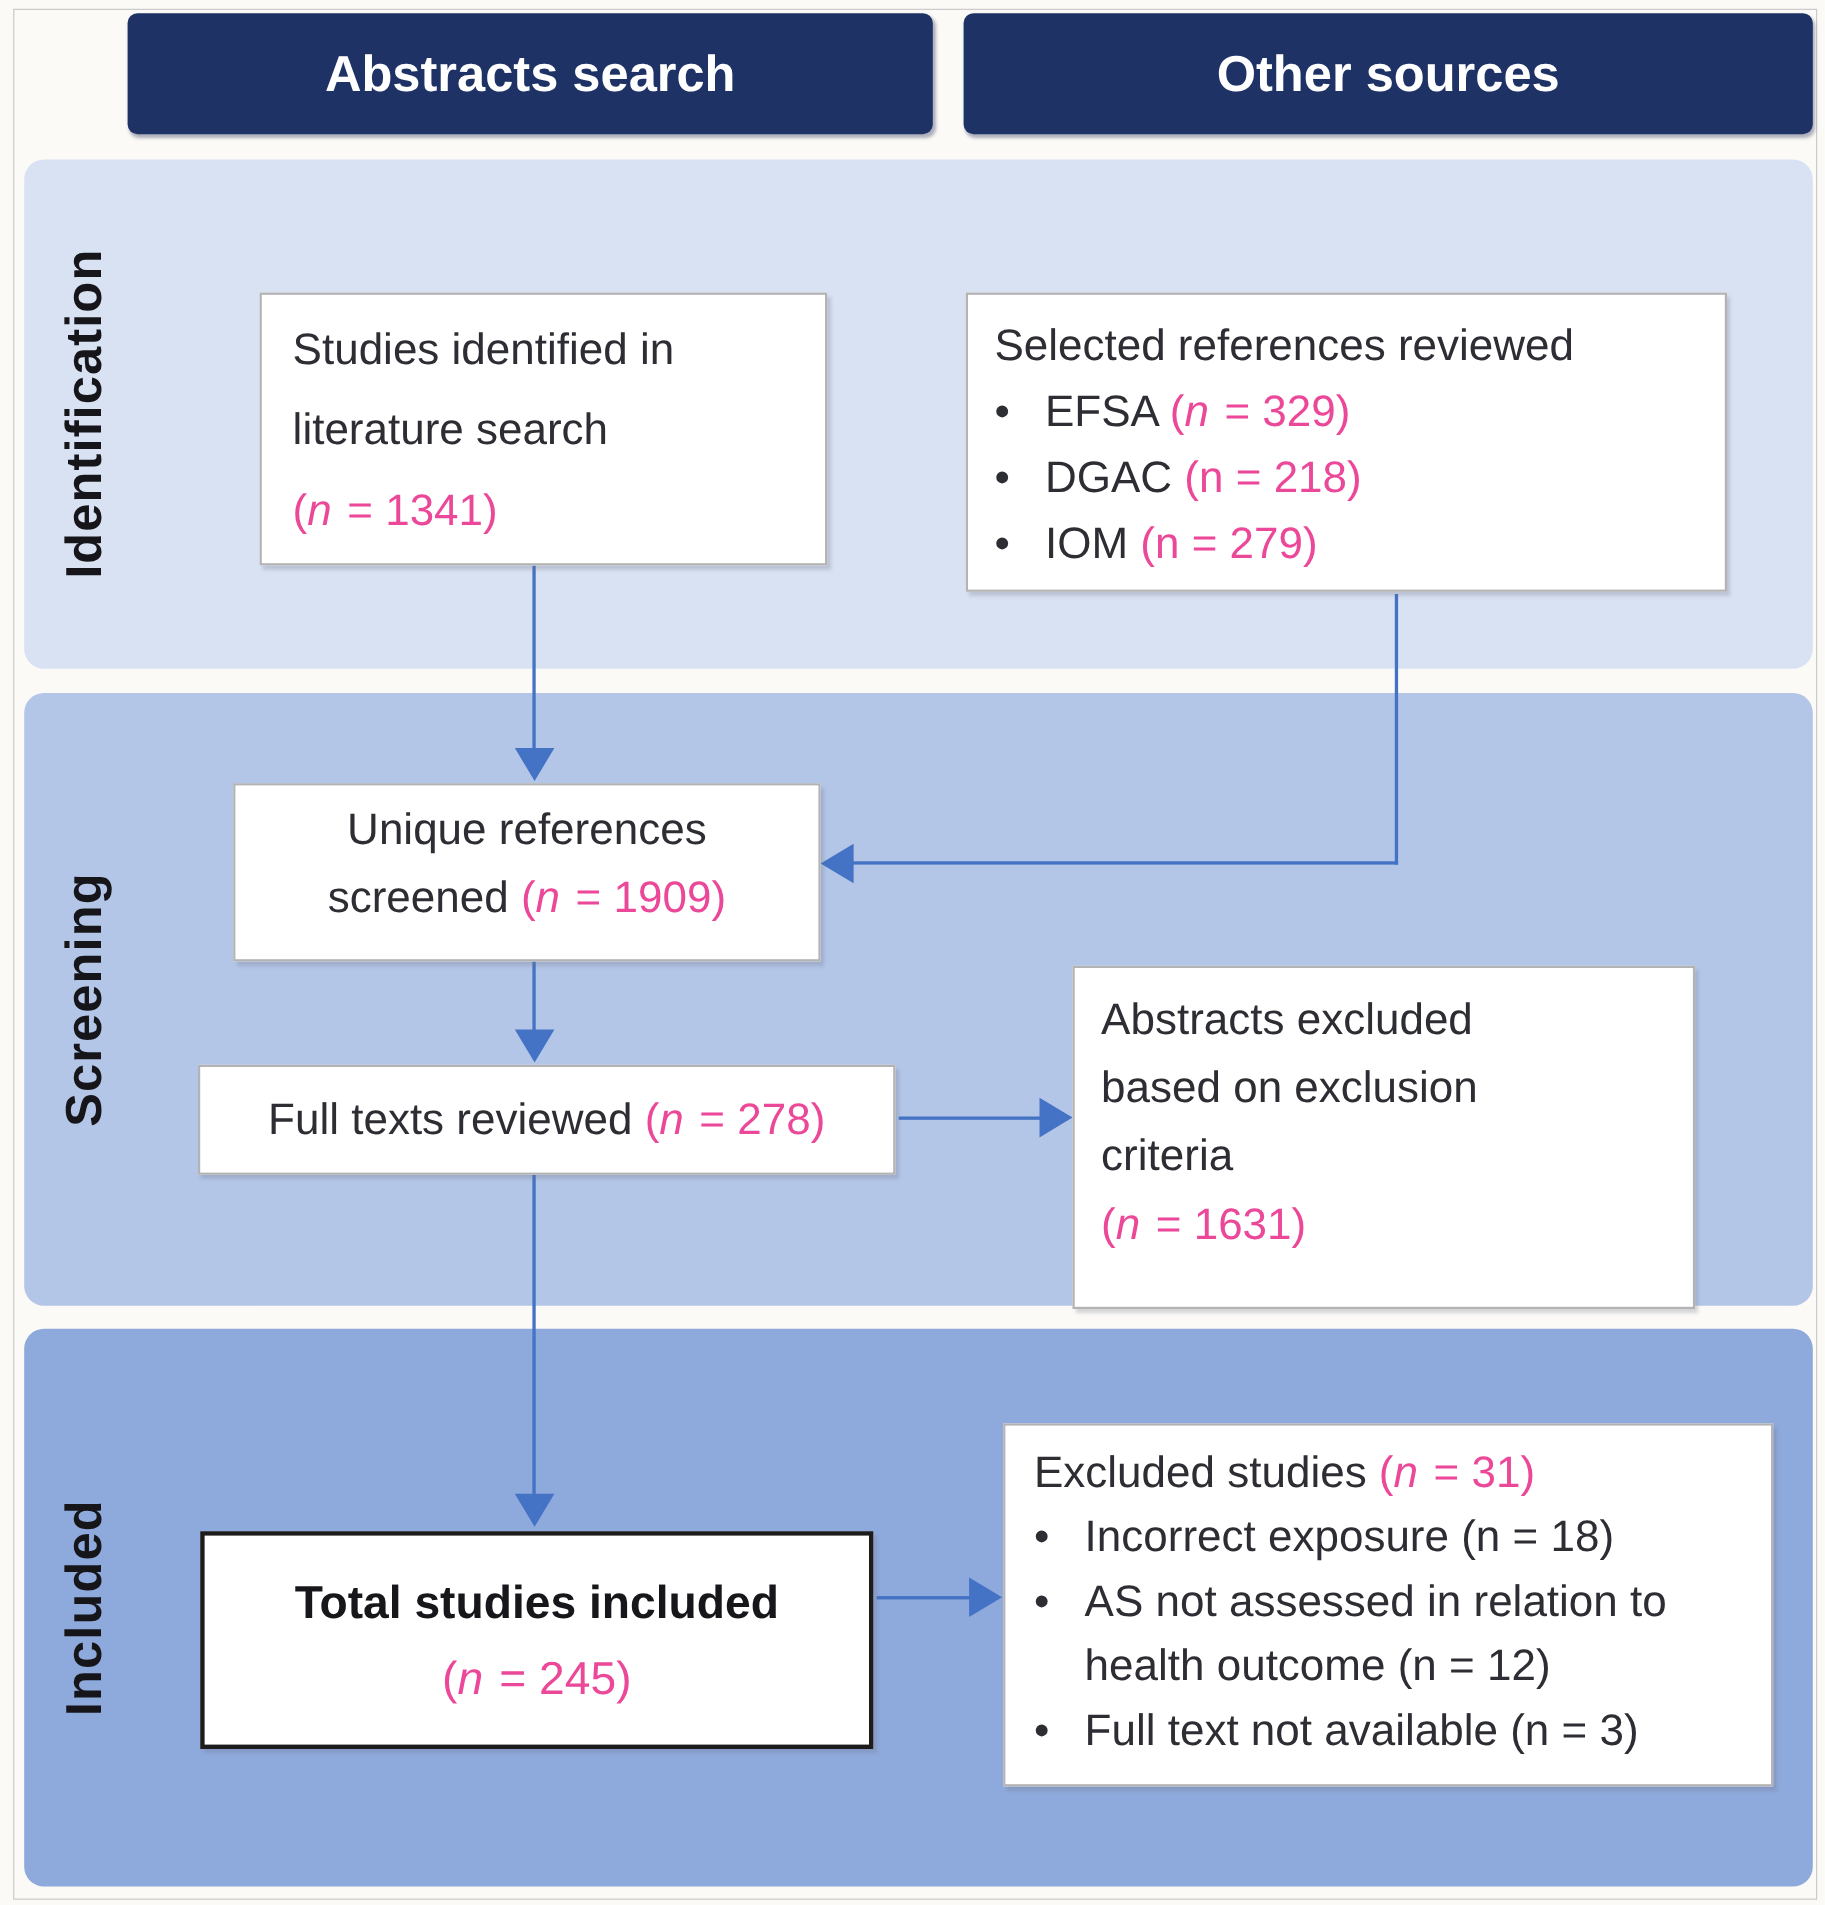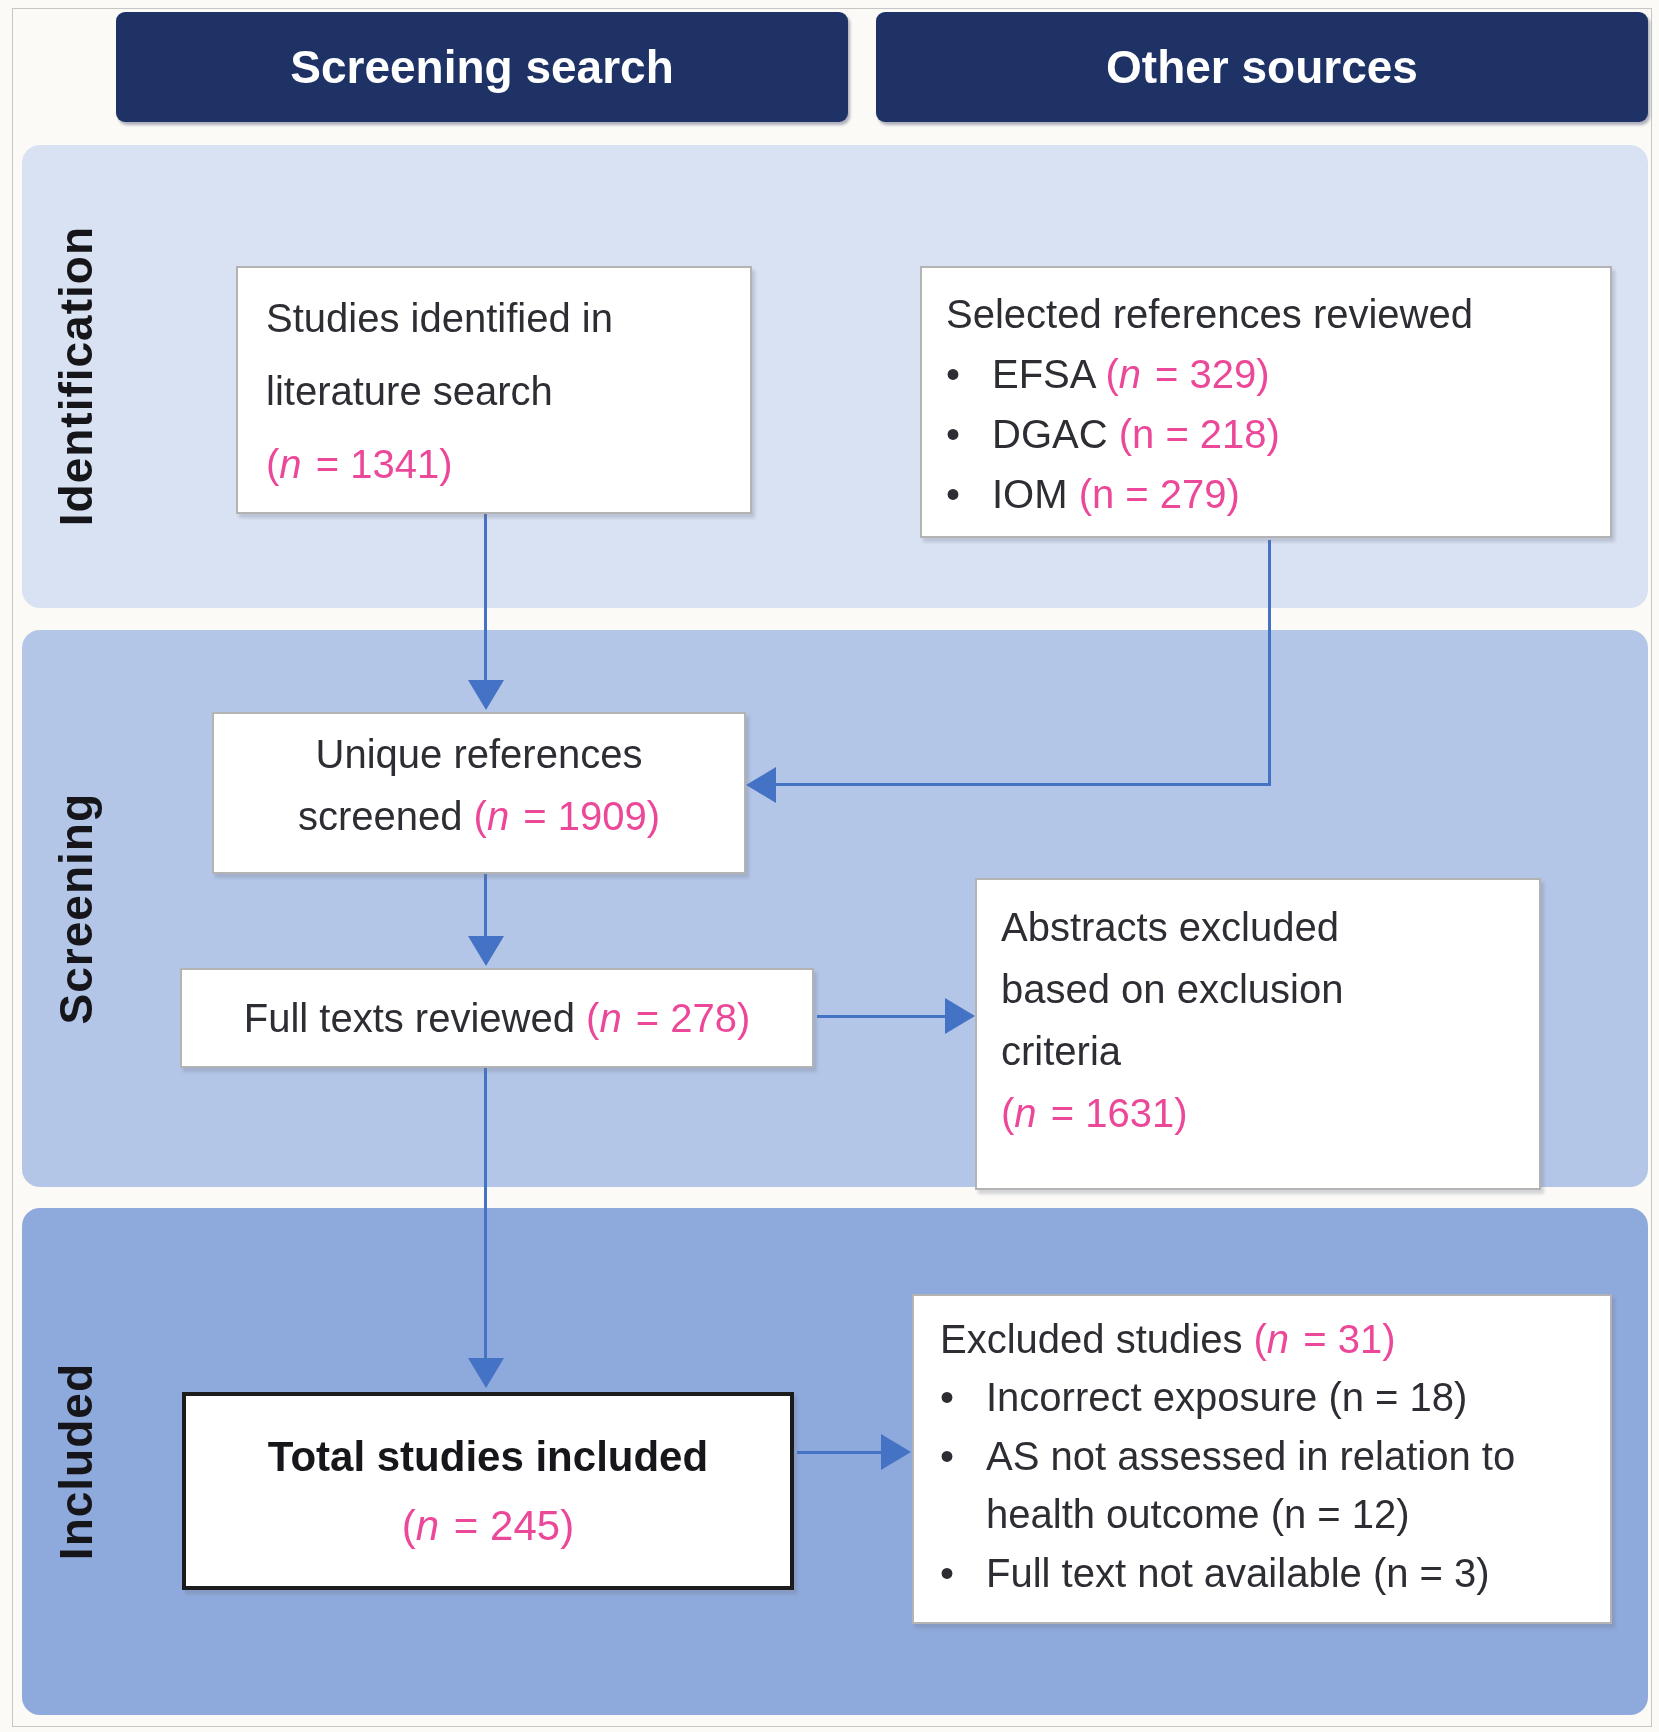--- a/index.html
+++ b/index.html
@@ -23,21 +23,21 @@
   .stage-label{position:absolute;left:34px;width:84px;display:flex;align-items:center;justify-content:center;}
   .stage-label span{writing-mode:vertical-rl;transform:rotate(180deg);font-size:46px;font-weight:bold;color:#16161a;letter-spacing:1px;}
   #lbl-ident{top:145px;height:463px;}
   #lbl-screen{top:630px;height:557px;}
   #lbl-incl{top:1208px;height:507px;}
 
   
   .wbox{position:absolute;background:#ffffff;border:2px solid #b3b3b3;box-sizing:border-box;
         color:#2d2d34;font-size:40px;box-shadow:3px 4px 3px rgba(110,115,135,0.28);}
   #box-studies{left:236px;top:266px;width:516px;height:248px;padding:14px 10px 0 28px;line-height:1.82;}
-  #box-selected{left:920px;top:266px;width:692px;height:272px;padding:16px 8px 0 24px;line-height:1.5;}
+  #box-selected{left:878px;top:266px;width:692px;height:272px;padding:16px 8px 0 24px;line-height:1.5;}
   #box-unique{left:212px;top:712px;width:534px;height:162px;text-align:center;padding-top:9px;line-height:1.55;}
   #box-fulltexts{left:180px;top:968px;width:634px;height:100px;display:flex;align-items:center;justify-content:center;}
   #box-abstracts{left:975px;top:878px;width:566px;height:312px;padding:16px 13px 0 24px;line-height:1.55;}
   #box-total{left:182px;top:1392px;width:612px;height:198px;border:4px solid #1c1c1c;
              display:flex;flex-direction:column;align-items:center;justify-content:center;
              font-weight:bold;font-size:42px;line-height:1.65;color:#17171b;}
   #box-excluded{left:912px;top:1294px;width:700px;height:330px;padding:14px 34px 0 26px;line-height:1.46;}
 
   .cnt{font-weight:normal;color:#ec4899;}
   .ni{font-style:italic;padding-right:3px;}
@@ -66,21 +66,21 @@
   #a6-line{left:797px;top:1451px;width:86px;height:3px;}
   #a6-head{left:881px;top:1434px;}
 </style>
 </head>
 <body>
 
 <div id="canvas">
   <div class="frame"></div>
 
   <div class="hdr" id="hdr-db">
-    <span>Screening search</span>
+    <span>Abstracts search</span>
   </div>
   <div class="hdr" id="hdr-other">
     <span>Other sources</span>
   </div>
 
   <div class="band" id="band-ident"></div>
   <div class="band" id="band-screen"></div>
   <div class="band" id="band-incl"></div>
 
   <div class="stage-label" id="lbl-ident">

